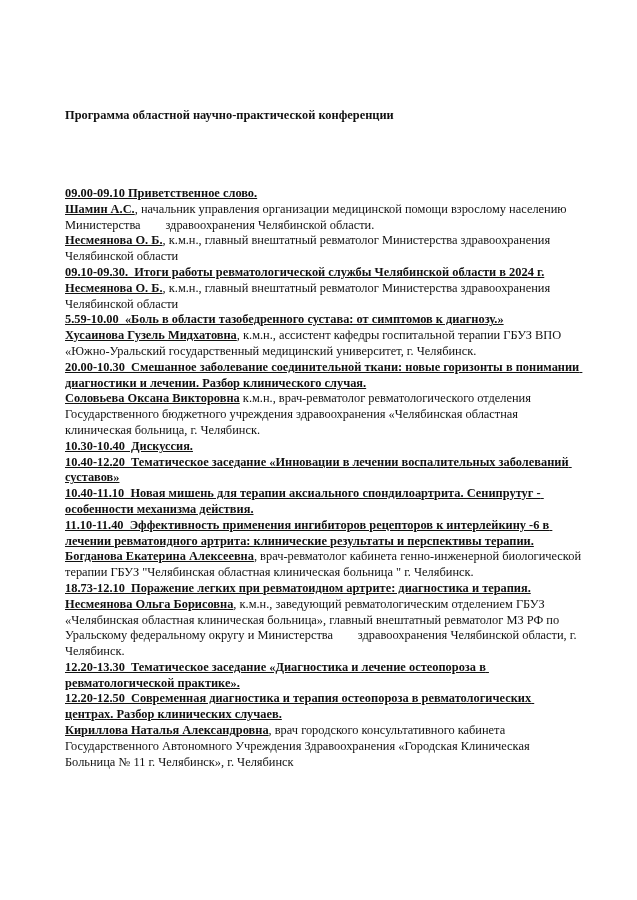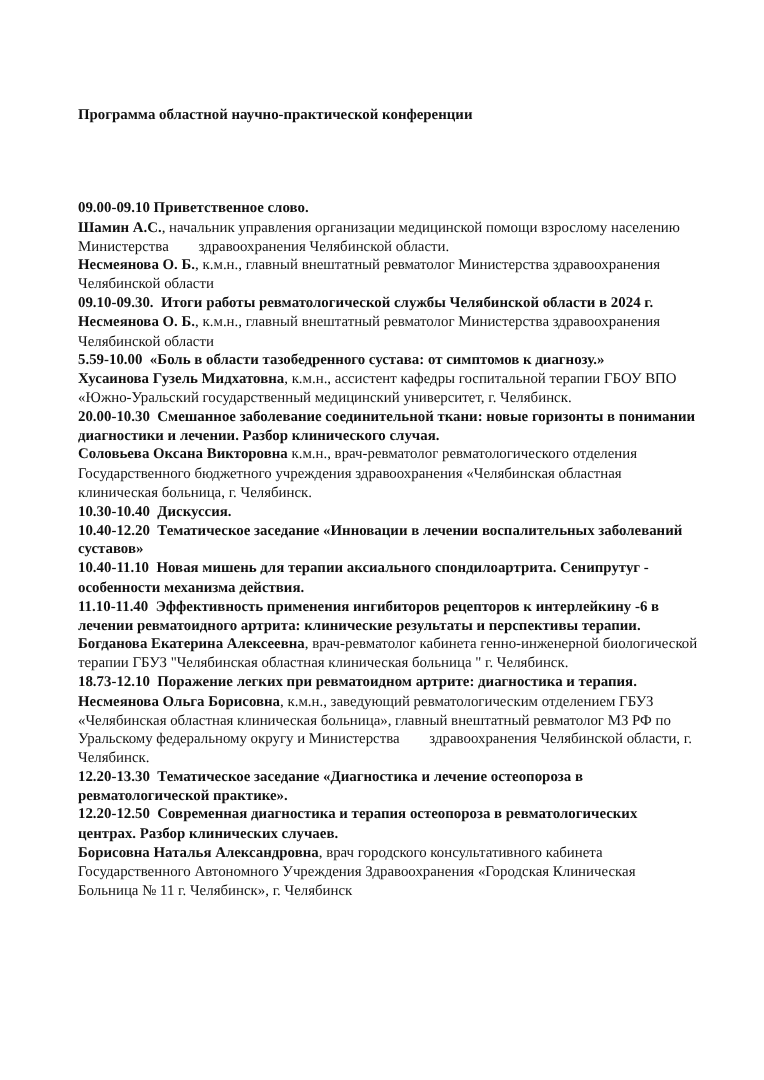--- a/index.html
+++ b/index.html
@@ -6,62 +6,62 @@
     margin: 0;
     padding: 0;
     background: #ffffff;
   }
   .page {
     position: relative;
     width: 637px;
     height: 900px;
     background: #ffffff;
     box-sizing: border-box;
-    padding: 56px 55px 20px 65px;
+    padding: 76px 55px 20px 65px;
     font-family: "Liberation Serif", "DejaVu Serif", serif;
     font-size: 12.4px;
     line-height: 15.8px;
     color: #111111;
     overflow: hidden;
   }
   .doc-title {
     font-weight: bold;
     margin: 0 0 31px 0;
     white-space: pre-wrap;
   }
   .doc-title p { margin: 0; }
   .para {
     margin: 0;
     white-space: pre-wrap;
     text-align: left;
   }
-  .b { font-weight: bold; }
+  .b { font-weight: bold; text-decoration: underline; }
   .r { font-weight: normal; }
 </style>
 </head>
 <body>
 
 <div class="page">
   <div class="doc-title">
     <p>Программа областной научно-практической конференции</p>
   </div>
   <div>
       <p class="para"><span class="b">09.00-09.10 Приветственное слово.</span></p>
       <p class="para"><span class="b">Шамин А.С.</span><span class="r">, начальник управления организации медицинской помощи взрослому населению Министерства        здравоохранения Челябинской области.</span></p>
       <p class="para"><span class="b">Несмеянова О. Б.</span><span class="r">, к.м.н., главный внештатный ревматолог Министерства здравоохранения Челябинской области</span></p>
       <p class="para"><span class="b">09.10-09.30.  Итоги работы ревматологической службы Челябинской области в 2024 г.</span></p>
       <p class="para"><span class="b">Несмеянова О. Б.</span><span class="r">, к.м.н., главный внештатный ревматолог Министерства здравоохранения Челябинской области</span></p>
       <p class="para"><span class="b">5.59-10.00  «Боль в области тазобедренного сустава: от симптомов к диагнозу.»</span></p>
-      <p class="para"><span class="b">Хусаинова Гузель Мидхатовна</span><span class="r">, к.м.н., ассистент кафедры госпитальной терапии ГБОУ ВПО «Южно-Уральский государственный медицинский университет, г. Челябинск.</span></p>
+      <p class="para"><span class="b">Хусаинова Гузель Мидхатовна</span><span class="r">, к.м.н., ассистент кафедры госпитальной терапии ГБУЗ ВПО «Южно-Уральский государственный медицинский университет, г. Челябинск.</span></p>
       <p class="para"><span class="b">20.00-10.30  Смешанное заболевание соединительной ткани: новые горизонты в понимании диагностики и лечении. Разбор клинического случая.</span></p>
       <p class="para"><span class="b">Соловьева Оксана Викторовна</span><span class="r"> к.м.н., врач-ревматолог ревматологического отделения Государственного бюджетного учреждения здравоохранения «Челябинская областная клиническая больница, г. Челябинск.</span></p>
       <p class="para"><span class="b">10.30-10.40  Дискуссия.</span></p>
       <p class="para"><span class="b">10.40-12.20  Тематическое заседание «Инновации в лечении воспалительных заболеваний суставов»</span></p>
       <p class="para"><span class="b">10.40-11.10  Новая мишень для терапии аксиального спондилоартрита. Сенипрутуг - особенности механизма действия.</span></p>
       <p class="para"><span class="b">11.10-11.40  Эффективность применения ингибиторов рецепторов к интерлейкину -6 в лечении ревматоидного артрита: клинические результаты и перспективы терапии.</span></p>
       <p class="para"><span class="b">Богданова Екатерина Алексеевна</span><span class="r">, врач-ревматолог кабинета генно-инженерной биологической терапии ГБУЗ "Челябинская областная клиническая больница " г. Челябинск.</span></p>
       <p class="para"><span class="b">18.73-12.10  Поражение легких при ревматоидном артрите: диагностика и терапия.</span></p>
       <p class="para"><span class="b">Несмеянова Ольга Борисовна</span><span class="r">, к.м.н., заведующий ревматологическим отделением ГБУЗ «Челябинская областная клиническая больница», главный внештатный ревматолог МЗ РФ по Уральскому федеральному округу и Министерства        здравоохранения Челябинской области, г. Челябинск.</span></p>
       <p class="para"><span class="b">12.20-13.30  Тематическое заседание «Диагностика и лечение остеопороза в ревматологической практике».</span></p>
       <p class="para"><span class="b">12.20-12.50  Современная диагностика и терапия остеопороза в ревматологических центрах. Разбор клинических случаев.</span></p>
-      <p class="para"><span class="b">Борисовна Наталья Александровна</span><span class="r">, врач городского консультативного кабинета Государственного Автономного Учреждения Здравоохранения «Городская Клиническая Больница № 11 г. Челябинск», г. Челябинск</span></p>
+      <p class="para"><span class="b">Кириллова Наталья Александровна</span><span class="r">, врач городского консультативного кабинета Государственного Автономного Учреждения Здравоохранения «Городская Клиническая Больница № 11 г. Челябинск», г. Челябинск</span></p>
     </div>
 </div>
 
 </body></html>

